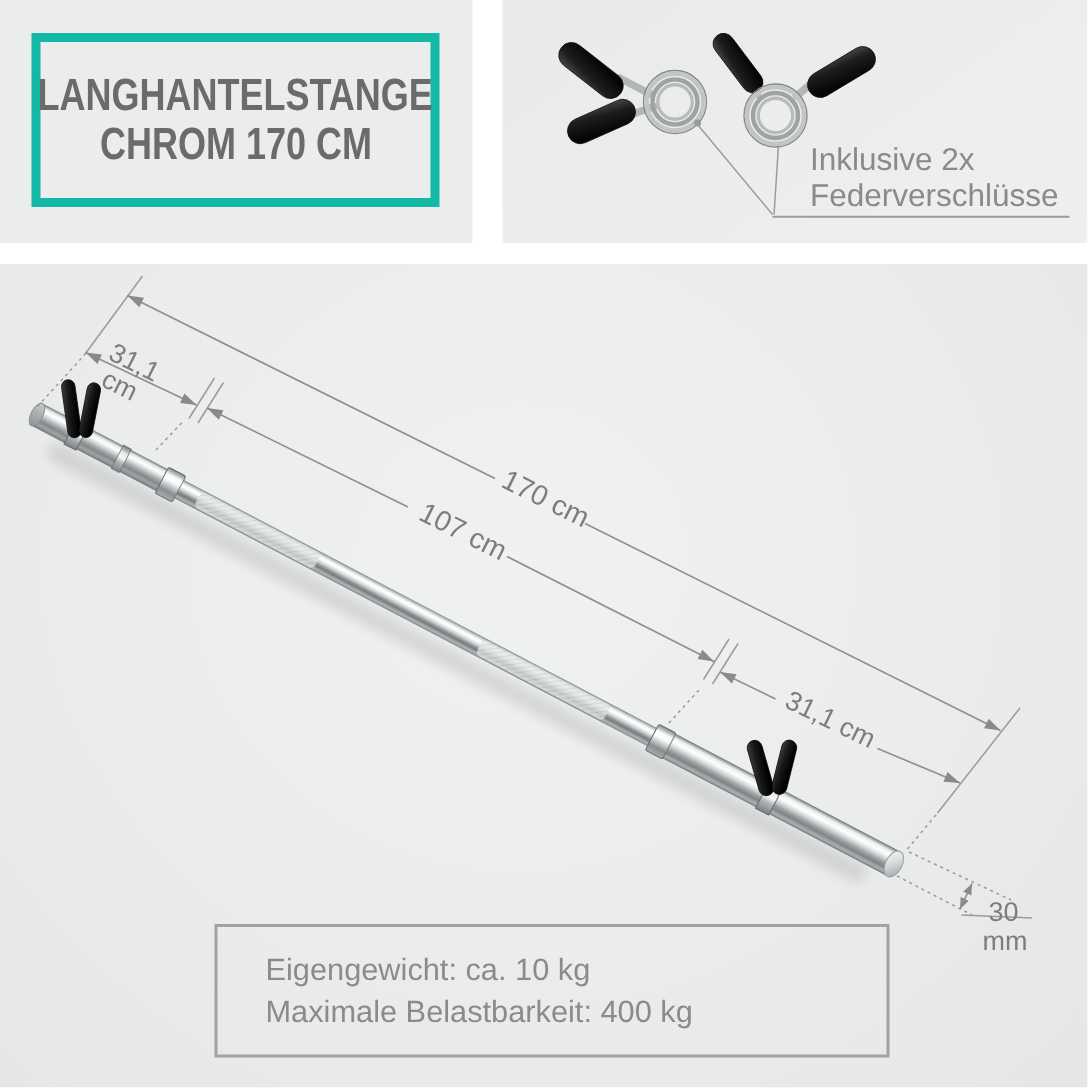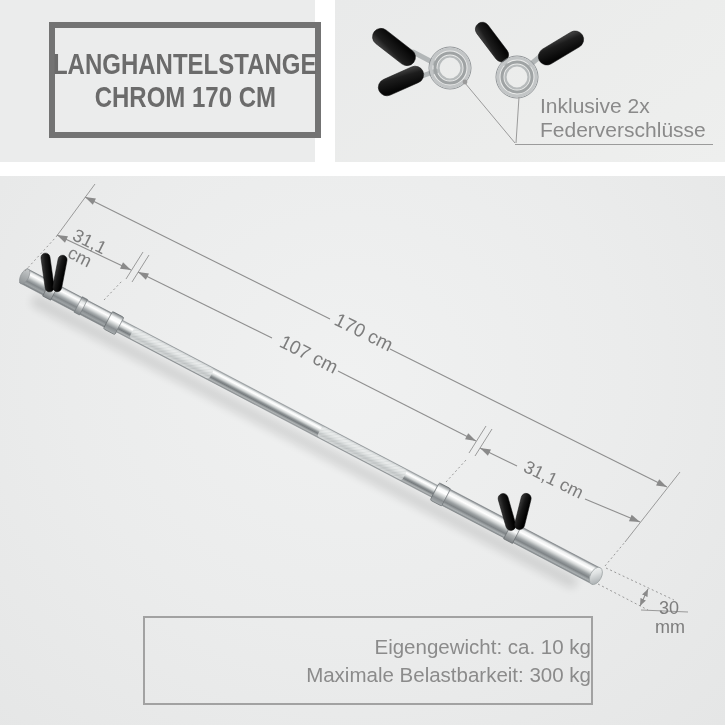--- a/index.html
+++ b/index.html
@@ -5,27 +5,27 @@
   html,body{margin:0;padding:0;background:#ffffff;width:725px;height:725px;overflow:hidden;
             font-family:"Liberation Sans",sans-serif;}
   .stage{position:relative;width:725px;height:725px;background:#ffffff;}
   .panel{position:absolute;background:#ebecec;}
   .panel.top-left{left:0;top:0;width:315px;height:162px;}
   .panel.top-right{left:335px;top:0;width:390px;height:162px;
                    background:linear-gradient(145deg,#e9eaea 0%,#ecedec 60%,#eeefee 100%);text-align:right;}
   .panel.main{left:0;top:176px;width:725px;height:549px;
               background:radial-gradient(ellipse at 48% 36%,#f0f1f1 0%,#ebecec 52%,#e5e6e6 100%);}
   .badge{position:absolute;left:21px;top:22px;width:272px;height:116px;box-sizing:border-box;
-         border:6px solid #737373;display:flex;flex-direction:column;justify-content:center;
-         align-items:center;margin-left:28px;}
+         border:6px solid #14b8a6;display:flex;flex-direction:column;justify-content:center;
+         align-items:center;}
   .badge span{display:block;font-weight:bold;font-size:30px;line-height:33px;color:#6b6b6b;
               transform:scaleX(0.8);white-space:nowrap;letter-spacing:0px;}
   .specs{position:absolute;left:143px;top:440px;width:450px;height:89px;box-sizing:border-box;
          border:2px solid #a2a2a2;display:flex;flex-direction:column;justify-content:center;
-         text-align:right;font-size:20.5px;line-height:28px;color:#8b8b8b;padding-left:32px;}
+         text-align:left;font-size:20.5px;line-height:28px;color:#8b8b8b;padding-left:32px;}
   svg{position:absolute;left:0;top:0;}
   svg text{font-family:"Liberation Sans",sans-serif;}
   .dimtxt{fill:#7d7d7d;font-size:19px;}
   .dimtxt.small{font-size:18px;}
   .callout-txt{fill:#8a8a8a;font-size:21px;}
 </style>
 </head>
 <body>
 
 <div class="stage">
@@ -228,17 +228,17 @@
       <text class="dimtxt" transform="translate(361,162) rotate(26.5)" text-anchor="middle">170 cm</text>
       <text class="dimtxt" transform="translate(306,184) rotate(26.7)" text-anchor="middle">107 cm</text>
       <text class="dimtxt small" transform="translate(87,71) rotate(26.5)" text-anchor="middle"><tspan x="0">31,1</tspan><tspan x="-2" dy="18">cm</tspan></text>
       <text class="dimtxt small" transform="translate(551,309) rotate(26)" text-anchor="middle">31,1 cm</text>
       <text class="dimtxt small" x="669" y="438" text-anchor="middle">30</text>
       <text class="dimtxt small" x="670" y="457" text-anchor="middle">mm</text>
     </svg>
 
     <div class="specs">
       <div>Eigengewicht: ca. 10 kg</div>
-      <div>Maximale Belastbarkeit: 300 kg</div>
+      <div>Maximale Belastbarkeit: 400 kg</div>
     </div>
   </div>
 
 </div>
 
 </body></html>

